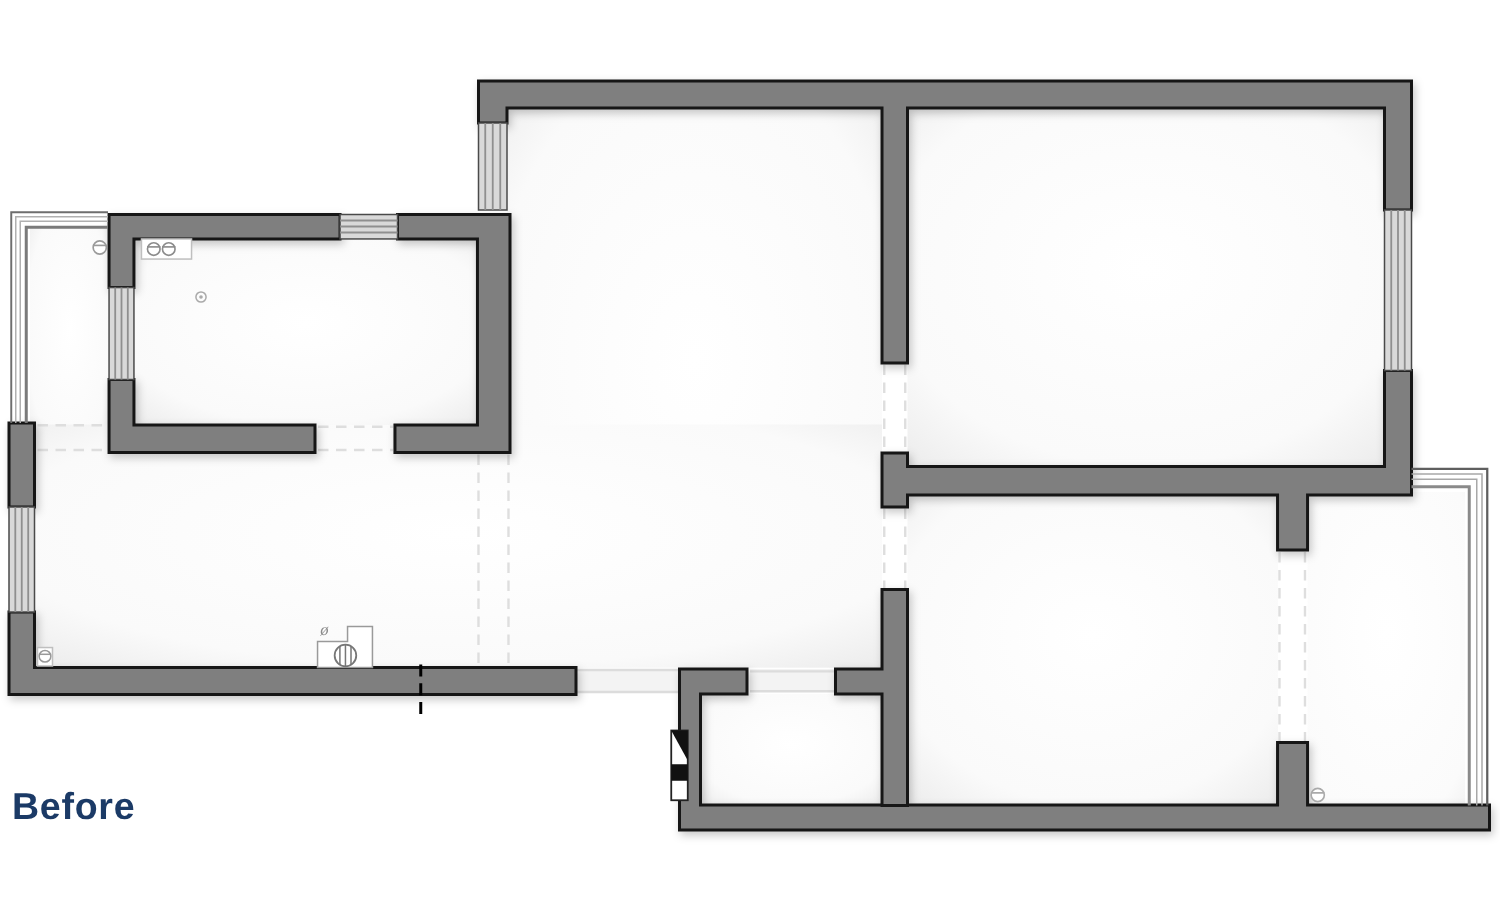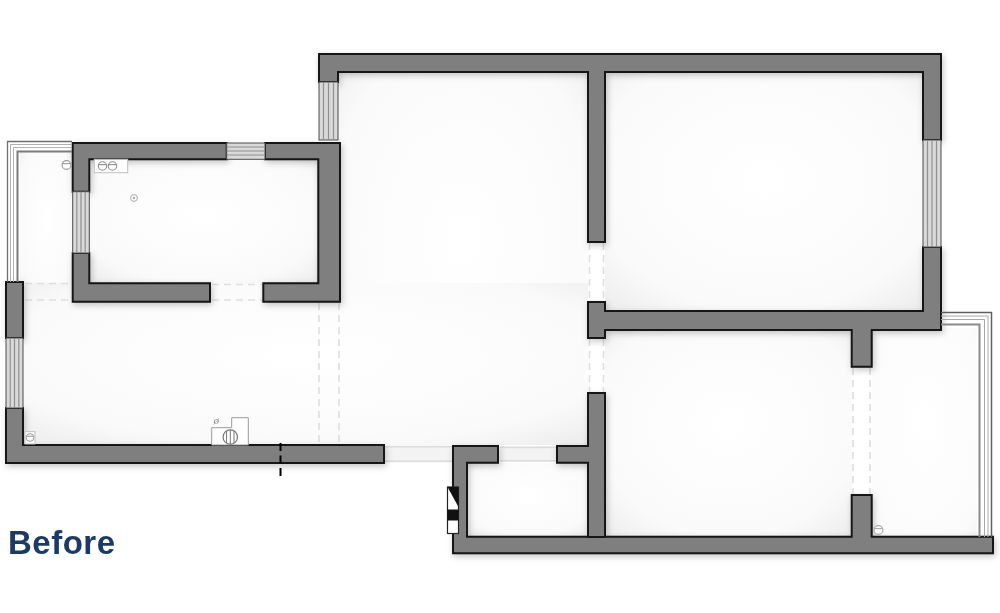--- a/index.html
+++ b/index.html
@@ -12,21 +12,21 @@
   .win-line{stroke:var(--glass-line);stroke-width:1.2;fill:none;}
   .ghost{stroke:var(--ghost);stroke-width:1.6;fill:none;stroke-dasharray:7 5;}
   .thresh{fill:#f3f3f3;}
   .thresh-line{stroke:#dcdcdc;stroke-width:1.5;fill:none;}
   .sym-stroke{stroke:var(--symbol);fill:none;}
   .sym-fill{fill:#ffffff;stroke:#bfbfbf;stroke-width:1;}
   .door-white{fill:#ffffff;stroke:#222222;stroke-width:1.2;}
   .door-black{fill:#111111;stroke:none;}
   .section-dash{stroke:var(--door-mark);stroke-width:2;stroke-dasharray:8 4.5;fill:none;}
   .dia-mark{font-family:"Liberation Serif",serif;font-style:italic;font-size:11px;fill:#8a8a8a;}
-  #stage-label{position:absolute;left:8px;top:524px;font-size:33px;font-weight:700;letter-spacing:0.5px;color:var(--label);}
+  #stage-label{position:absolute;left:8px;top:524px;font-size:25px;font-weight:700;letter-spacing:0.5px;color:var(--label);}
 </style>
 </head>
 <body>
 
 <div id="stage">
 
 <svg id="plan-svg" width="1000" height="613" viewBox="0 0 1000 613">
   <defs>
     <radialGradient id="roomShade" cx="50%" cy="45%" r="78%">
       <stop offset="0%" stop-color="#ffffff"></stop>

